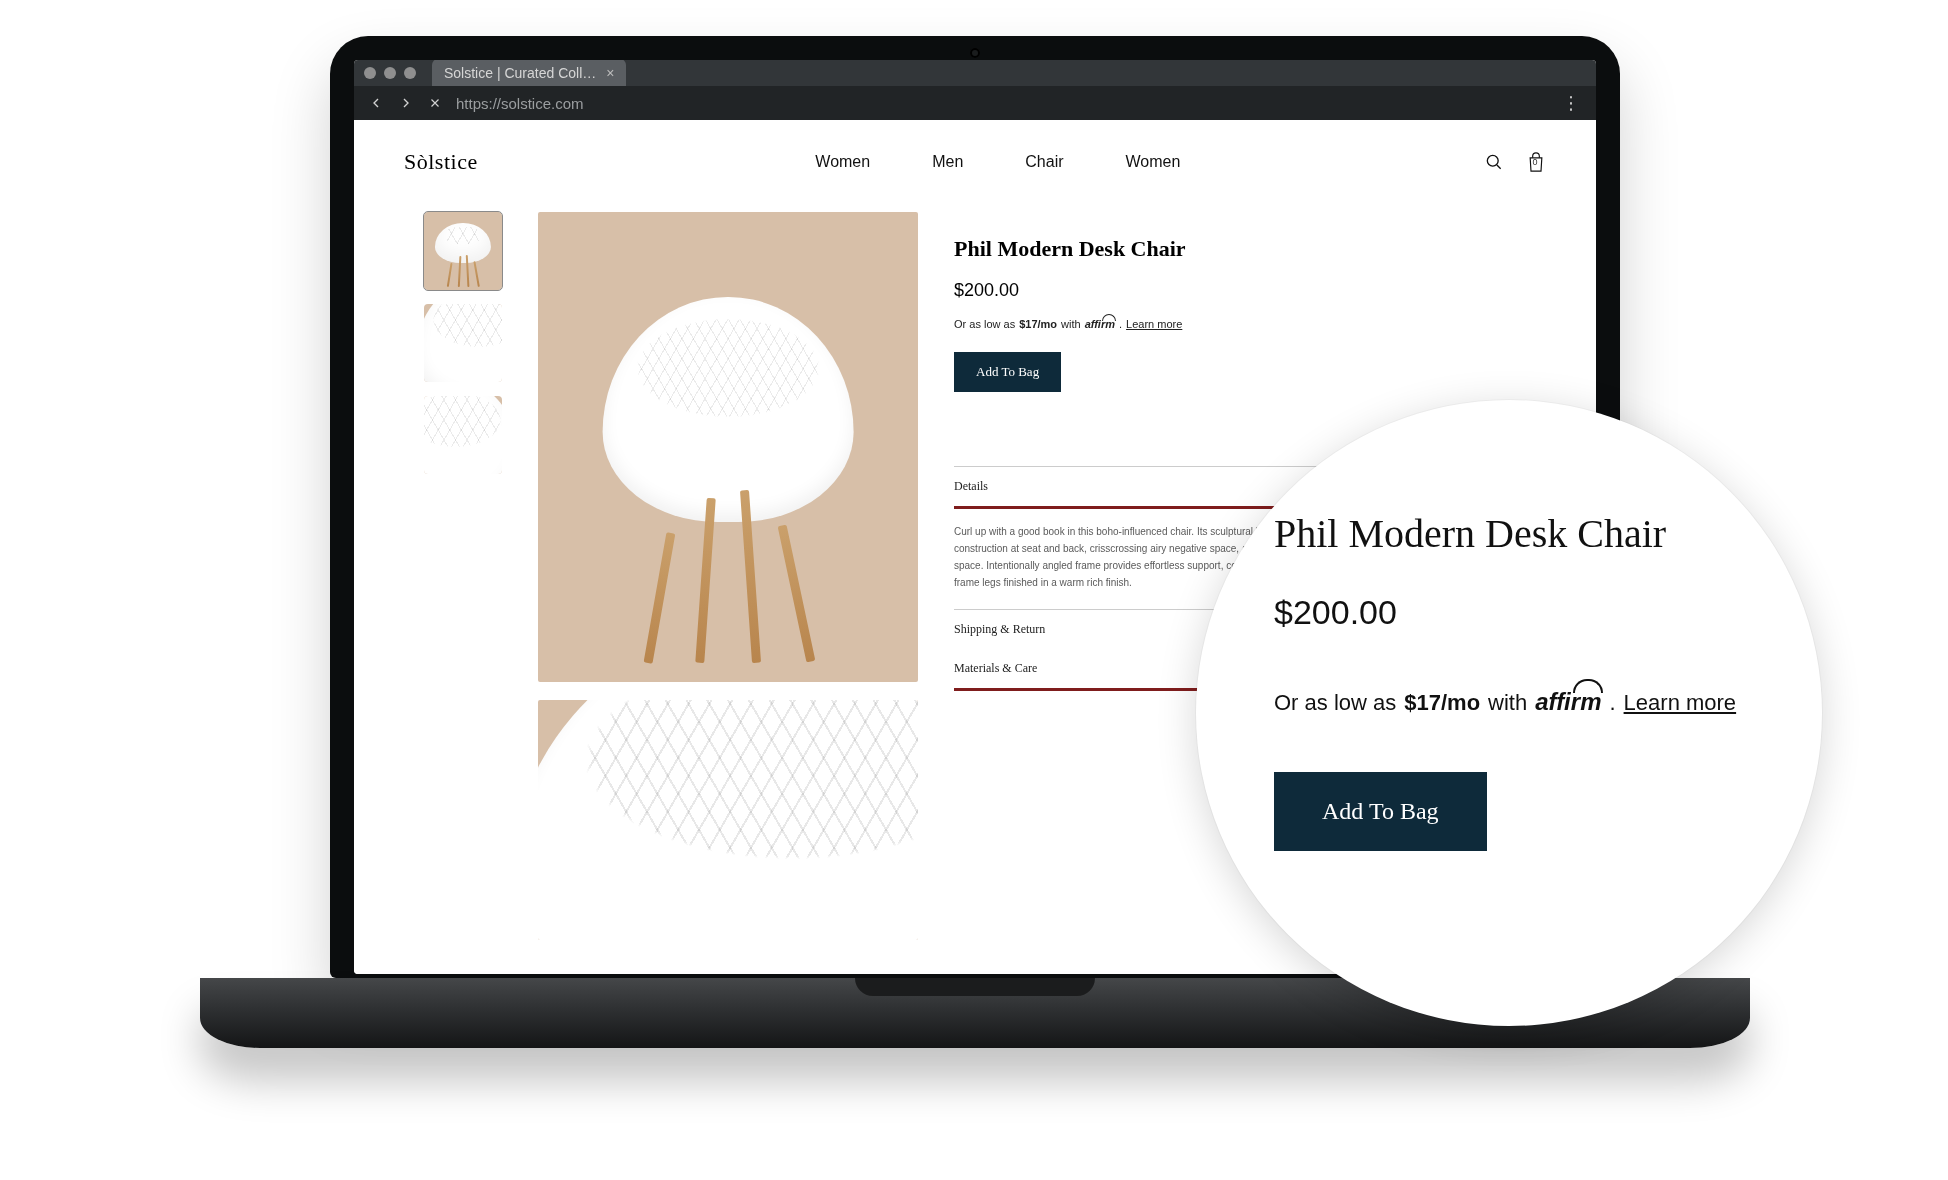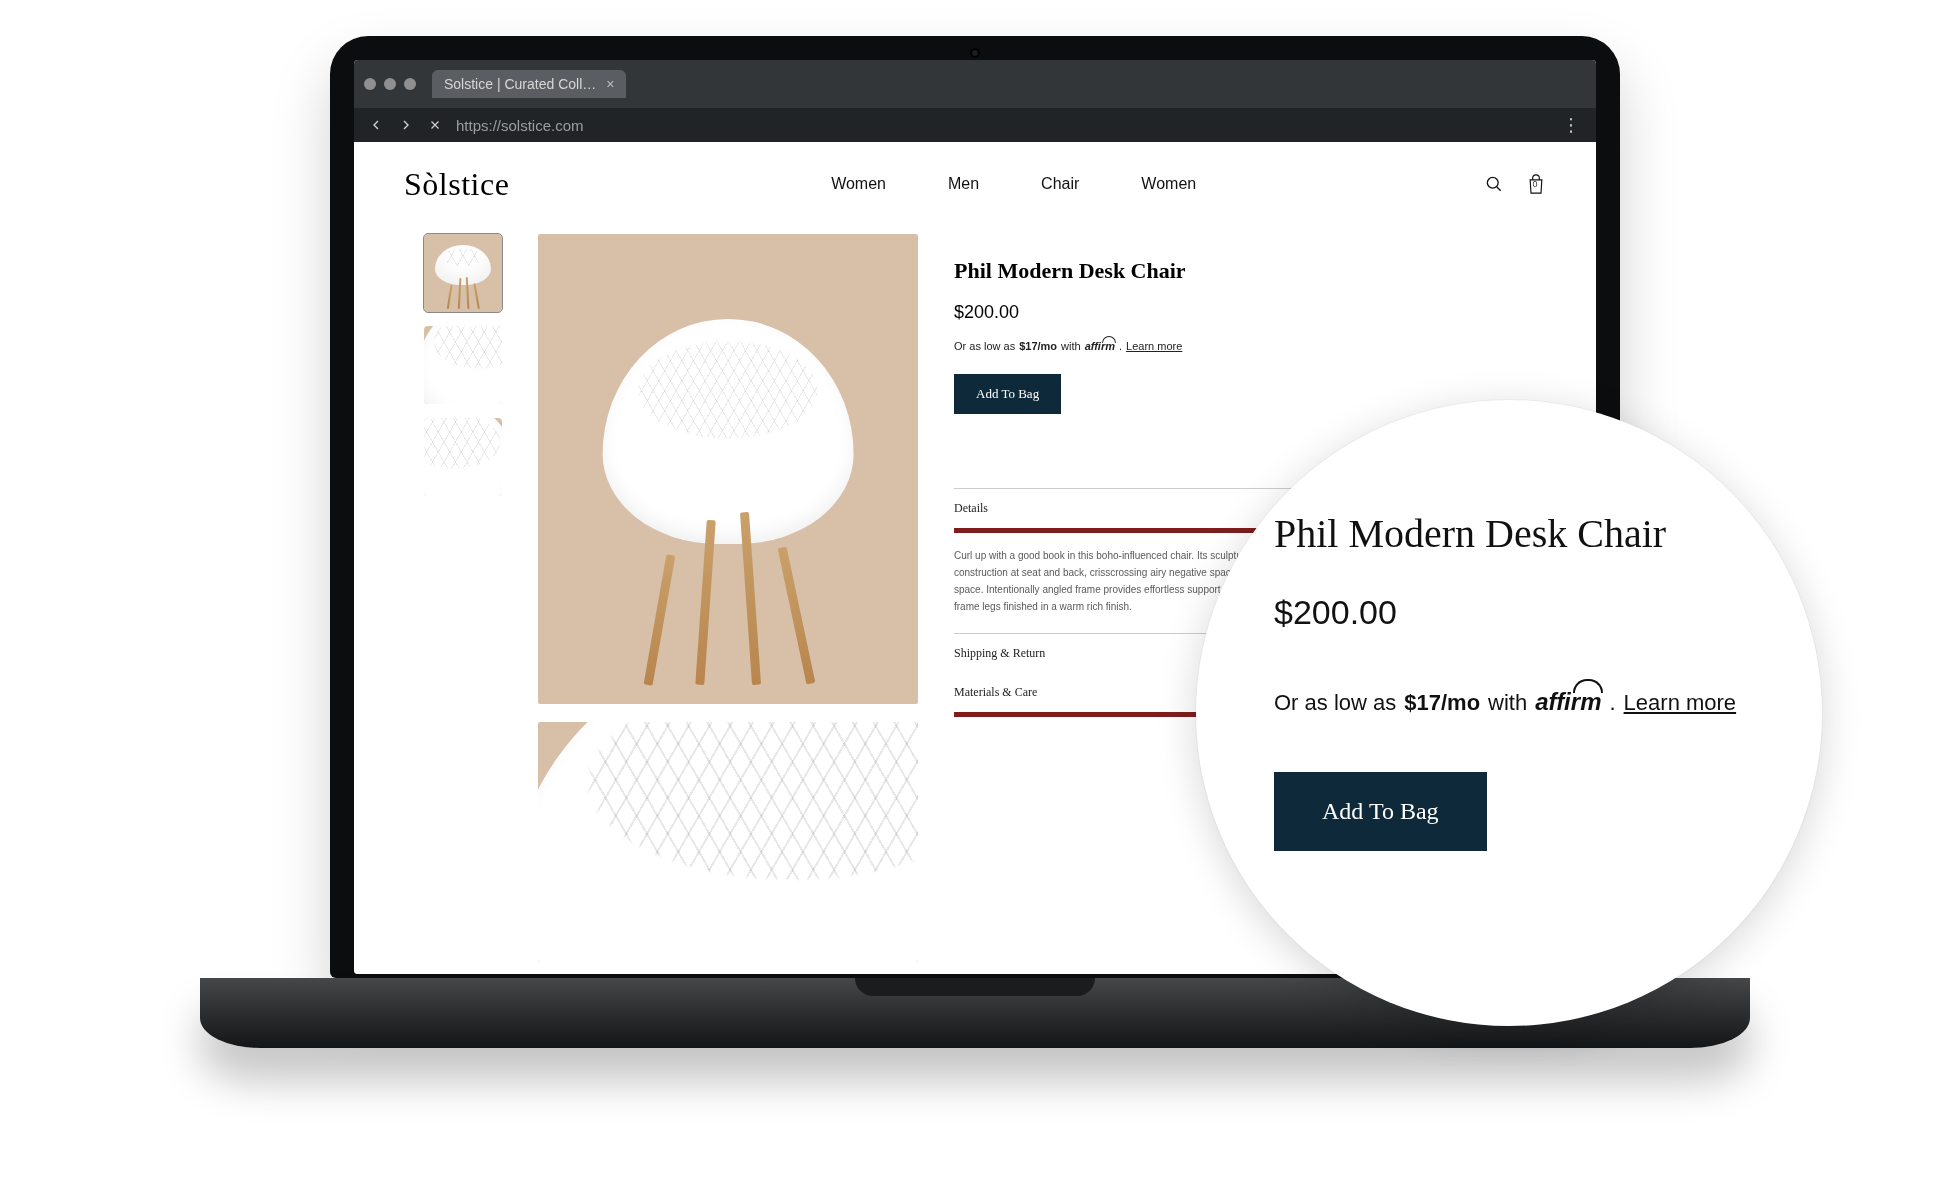--- a/index.html
+++ b/index.html
@@ -29,34 +29,34 @@
     box-shadow: 0 34px 40px rgba(0,0,0,.22);
   }
   .laptop-base::before {
     content:""; position:absolute; left:50%; top:0; transform:translateX(-50%);
     width:240px; height:18px; background:#1b1c1d; border-radius:0 0 18px 18px;
   }
 
   .screen { width: 100%; height: 914px; background:#fff; border-radius:4px; overflow:hidden; display:flex; flex-direction:column; }
 
   
-  .titlebar { height: 48px; background:#323639; display:flex; align-items:center; padding:0 10px; color:#cfcfcf; font-size:14px; }
+  .titlebar { height: 26px; background:#323639; display:flex; align-items:center; padding:0 10px; color:#cfcfcf; font-size:14px; }
   .tl-dots { display:flex; gap:8px; margin-right:16px; }
   .tl-dot { width:12px; height:12px; border-radius:50%; background:#8f8f8f; }
   .tab { height:28px; background:#5a5e62; border-radius:6px 6px 0 0; padding:0 12px; display:flex; align-items:center; gap:10px; color:#d6d6d6; }
   .tab .close { font-size:14px; color:#bdbdbd; }
   .addrbar { height:34px; background:#212426; display:flex; align-items:center; gap:14px; padding:4px 14px; color:#d2d2d2; font-size:15px; }
   .addrbar .icon { display:inline-flex; }
   .addrbar .url { color:#9b9ea0; }
   .addr-right { margin-left:auto; color:#cfcfcf; font-size:18px; letter-spacing:2px; }
 
   
   .site { flex:1; overflow:hidden; background:#fff; }
   .siteheader { height:84px; display:flex; align-items:center; padding:0 50px; }
-  .brand { font-family: Georgia, 'Times New Roman', serif; font-size:32px; letter-spacing:.5px; }
+  .brand { font-family: Georgia, 'Times New Roman', serif; font-size:22px; letter-spacing:.5px; }
   .mainnav { display:flex; gap:28px; margin-left:auto; margin-right:auto; font-size:16px; color:#111; }
   .mainnav span { cursor:pointer;margin-left:34px; }
   .hicons { display:flex; gap:22px; align-items:center; }
   .bagwrap { position:relative; }
   .bagcount { position:absolute; top:6px; left:0; width:18px; text-align:center; font-size:9px; color:#333; }
 
   
   .product { display:flex; gap:36px; padding:8px 50px 0 70px; }
   .thumbs { display:flex; flex-direction:column; gap:14px; }
   .thumb { width:78px; height:78px; border-radius:4px; background:#d7bfa8; position:relative; cursor:pointer; overflow:hidden; }
@@ -68,21 +68,21 @@
   .info { flex:1; padding-top:24px; max-width:440px; }
   .ptitle { font-family: Georgia, serif; font-size:22px; margin-bottom:18px; }
   .price { font-size:18px; margin-bottom:14px; }
   .affirmline { font-size:11px; color:#222; display:flex; gap:4px; align-items:baseline; margin-bottom:22px; }
   .affirmline .bold { font-weight:700; }
   .affirmlogo-sm { font-style:italic; font-weight:600; position:relative; padding-top:3px; }
   .affirmlogo-sm::before { content:""; position:absolute; top:-1px; right:-1px; width:12px; height:6px; border:1.2px solid currentColor; border-bottom:none; border-radius:12px 12px 0 0; }
   .learnmore { text-decoration:underline; cursor:pointer; }
   .addbtn { background:#0e2a3a; color:#fff; font-family:Georgia,serif; font-size:13px; padding:12px 22px; border:none; cursor:pointer; }
   .accordion { margin-top:74px; font-size:12px; color:#222; }
-  .acc-head { font-family:Georgia,serif; padding:12px 0; border-bottom:5px solid #7f1d1d; cursor:pointer; }
+  .acc-head { font-family:Georgia,serif; padding:12px 0; border-bottom:3px solid #7f1d1d; cursor:pointer; }
   .acc-body { padding:14px 0 18px; font-size:10px; line-height:1.7; color:#5a5a5a; border-bottom:1px solid #ccc; }
 
   
   .legs { position:absolute; bottom:4%; left:50%; transform:translateX(-50%); width:60%; height:40%; }
   .leg { position:absolute; bottom:0; width:4%; background:linear-gradient(#caa06b,#b8854d); border-radius:2px; }
   .seat {
     position:absolute; left:50%; transform:translateX(-50%);
     background:#ffffff; border-radius:50% 50% 46% 46% / 60% 60% 40% 40%;
     box-shadow: inset 0 -8px 18px rgba(0,0,0,.06);
   }

